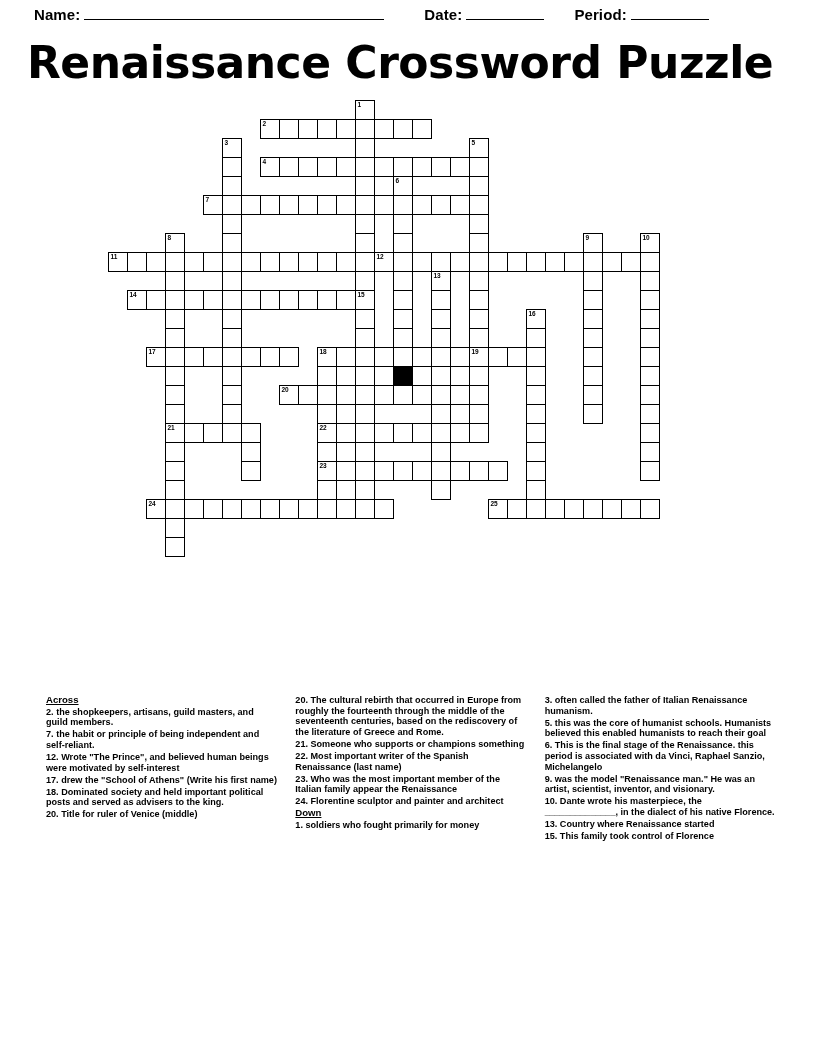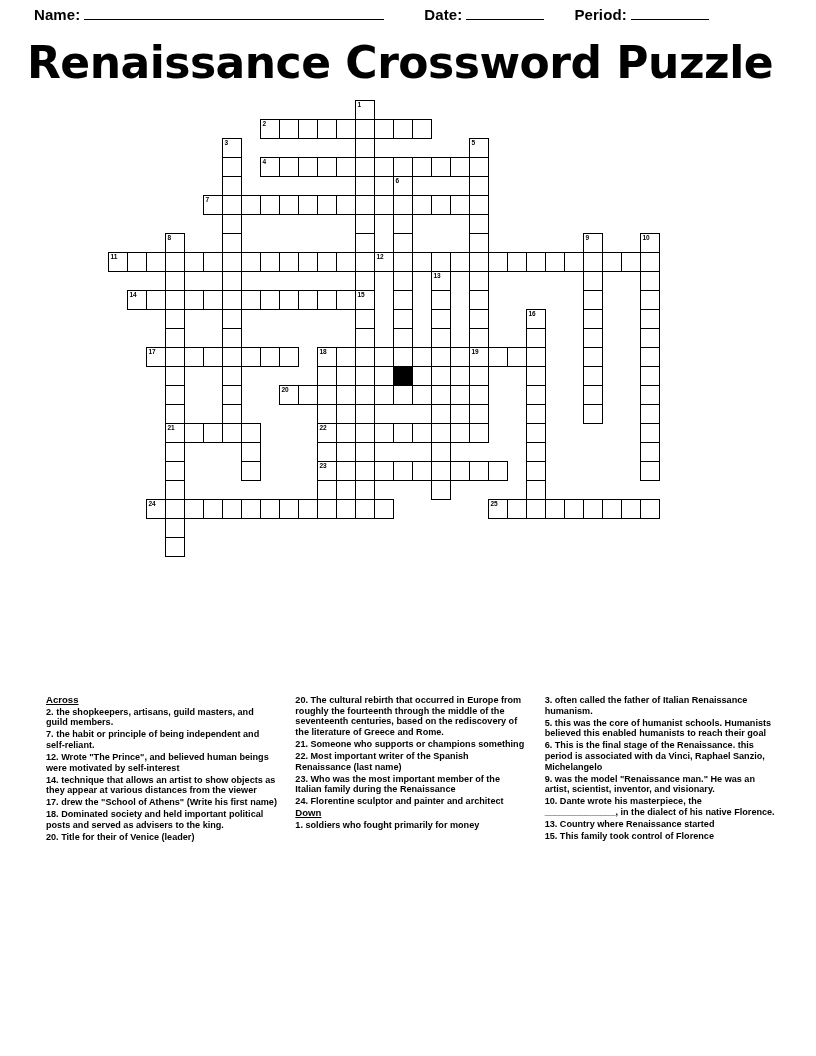--- a/index.html
+++ b/index.html
@@ -427,28 +427,27 @@
       <div class="cell" style="left: 57px; top: 418px;"></div>
       <div class="cell" style="left: 57px; top: 437px;"></div>
     </div>
 </div>
 
 <div id="clues">
     <div class="section-head">Across</div>
     <div class="clue"><span>2. </span><span>the shopkeepers, artisans, guild masters, and guild members.</span></div>
     <div class="clue"><span>7. </span><span>the habit or principle of being independent and self-reliant.</span></div>
     <div class="clue"><span>12. </span><span>Wrote "The Prince", and believed human beings were motivated by self-interest</span></div>
-    <div class="clue"><span>14. </span><span>technique that allows an artist to show objects as they appear at various distances from the viewer</span></div>
     <div class="clue"><span>17. </span><span>drew the "School of Athens" (Write his first name)</span></div>
     <div class="clue"><span>18. </span><span>Dominated society and held important political posts and served as advisers to the king.</span></div>
-    <div class="clue"><span>20. </span><span>Title for their of Venice (leader)</span></div>
+    <div class="clue"><span>20. </span><span>Title for ruler of Venice (middle)</span></div>
     <div class="clue"><span>20. </span><span>The cultural rebirth that occurred in Europe from roughly the fourteenth through the middle of the seventeenth centuries, based on the rediscovery of the literature of Greece and Rome.</span></div>
     <div class="clue"><span>21. </span><span>Someone who supports or champions something</span></div>
     <div class="clue"><span>22. </span><span>Most important writer of the Spanish Renaissance (last name)</span></div>
-    <div class="clue"><span>23. </span><span>Who was the most important member of the Italian family during the Renaissance</span></div>
+    <div class="clue"><span>23. </span><span>Who was the most important member of the Italian family appear the Renaissance</span></div>
     <div class="clue"><span>24. </span><span>Florentine sculptor and painter and architect</span></div>
     <div class="section-head">Down</div>
     <div class="clue"><span>1. </span><span>soldiers who fought primarily for money</span></div>
     <div class="clue"><span>3. </span><span>often called the father of Italian Renaissance humanism.</span></div>
     <div class="clue"><span>5. </span><span>this was the core of humanist schools. Humanists believed this enabled humanists to reach their goal</span></div>
     <div class="clue"><span>6. </span><span>This is the final stage of the Renaissance. this period is associated with da Vinci, Raphael Sanzio, Michelangelo</span></div>
     <div class="clue"><span>9. </span><span>was the model "Renaissance man." He was an artist, scientist, inventor, and visionary.</span></div>
     <div class="clue"><span>10. </span><span>Dante wrote his masterpiece, the ______________, in the dialect of his native Florence.</span></div>
     <div class="clue"><span>13. </span><span>Country where Renaissance started</span></div>
     <div class="clue"><span>15. </span><span>This family took control of Florence</span></div>

